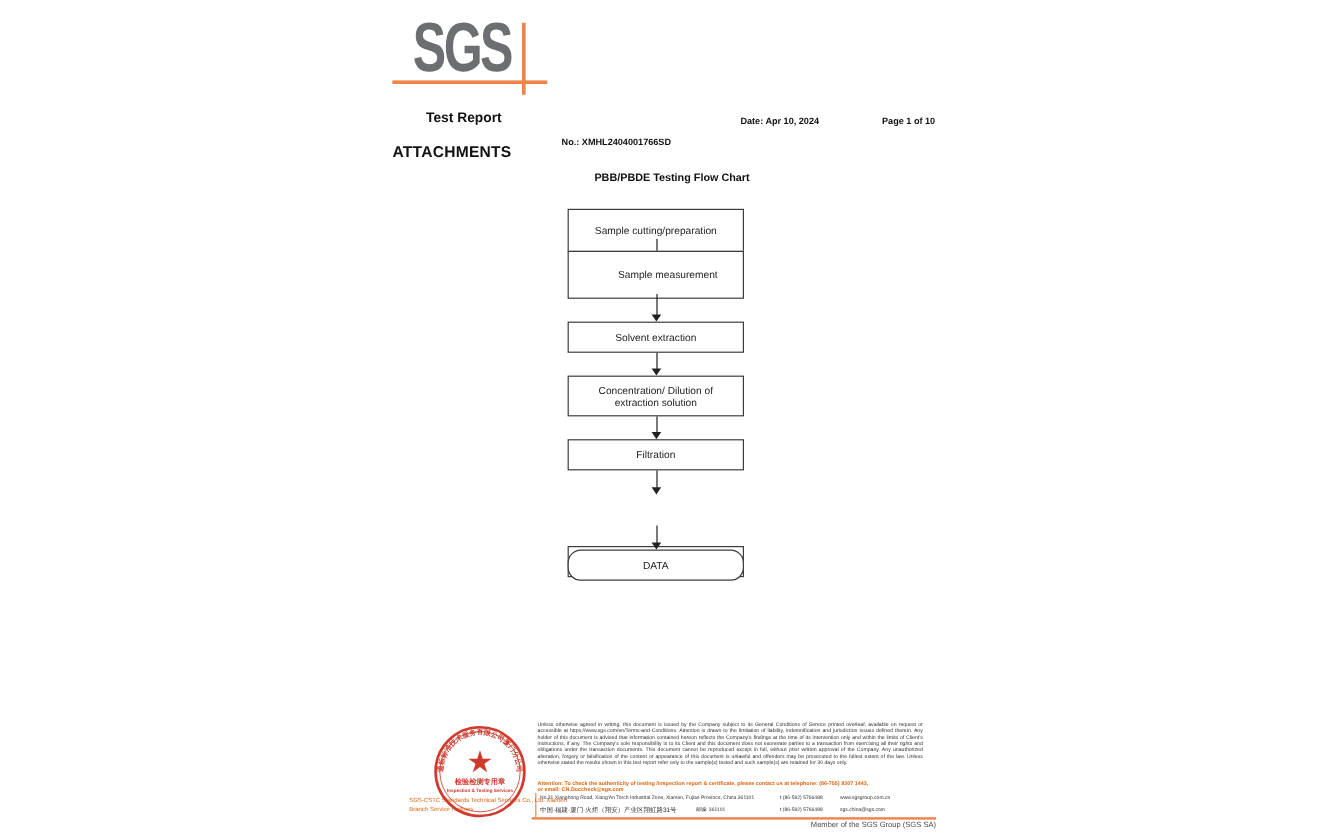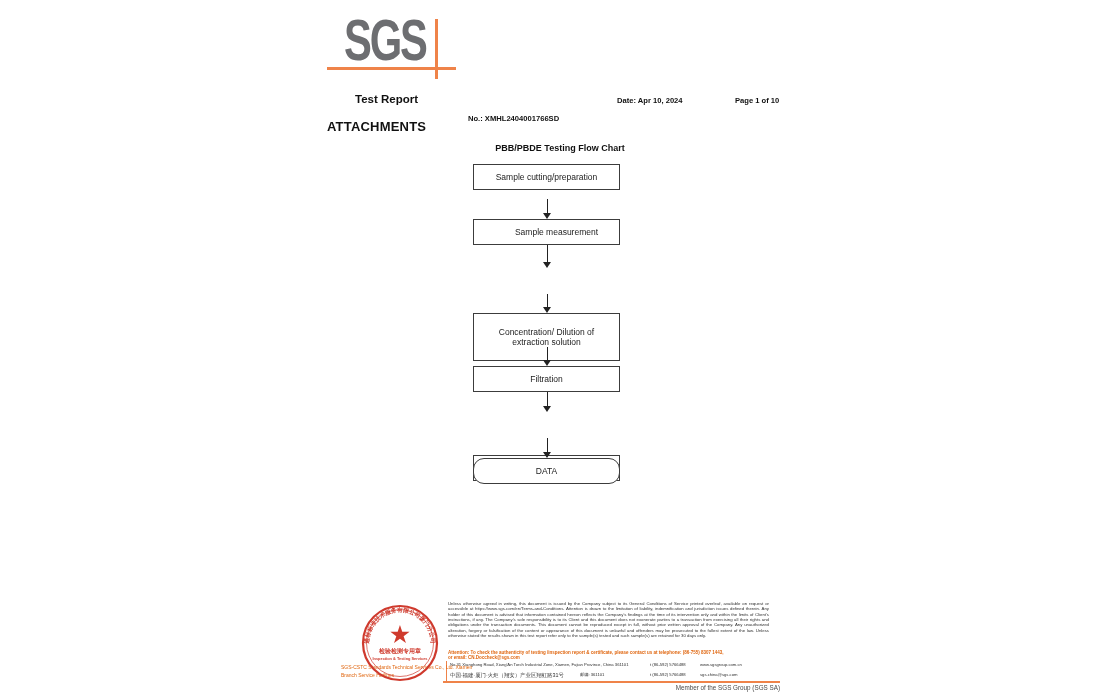--- a/index.html
+++ b/index.html
@@ -64,38 +64,39 @@
   <div class="logo-vline"></div>
 
   <div class="h-item h-title">Test Report</div>
   <div class="h-item h-no">No.: XMHL2404001766SD</div>
   <div class="h-item h-date">Date: Apr 10, 2024</div>
   <div class="h-item h-page">Page 1 of  10</div>
   <div class="h-item h-att">ATTACHMENTS</div>
 
   <div class="fc-title">PBB/PBDE Testing Flow Chart</div>
 
-  <div class="fc-box" style="top:164px;height:26px;">Sample cutting/preparation</div>
+  <div class="fc-box" style="top:174px;height:36px;">Sample cutting/preparation</div>
   <div class="fc-arrow" style="top:199px;height:20px;">
       <div class="shaft"></div>
       <div class="head"></div>
     </div>
 
-  <div class="fc-box" style="top:219px;height:26px;padding-left:28px;">Sample measurement</div>
+  <div class="fc-box" style="top:209px;height:40px;padding-left:28px;">Sample measurement</div>
   <div class="fc-arrow" style="top:245px;height:23px;">
       <div class="shaft"></div>
       <div class="head"></div>
     </div>
 
+  <div class="fc-box" style="top:268px;height:26px;">Solvent extraction</div>
   <div class="fc-arrow" style="top:294px;height:19px;">
       <div class="shaft"></div>
       <div class="head"></div>
     </div>
 
-  <div class="fc-box" style="top:313px;height:48px;">Concentration/ Dilution of extraction solution</div>
+  <div class="fc-box" style="top:313px;height:34px;">Concentration/ Dilution of extraction solution</div>
   <div class="fc-arrow" style="top:347px;height:19px;">
       <div class="shaft"></div>
       <div class="head"></div>
     </div>
 
   <div class="fc-box" style="top:366px;height:26px;">Filtration</div>
   <div class="fc-arrow" style="top:392px;height:20px;">
       <div class="shaft"></div>
       <div class="head"></div>
     </div>

